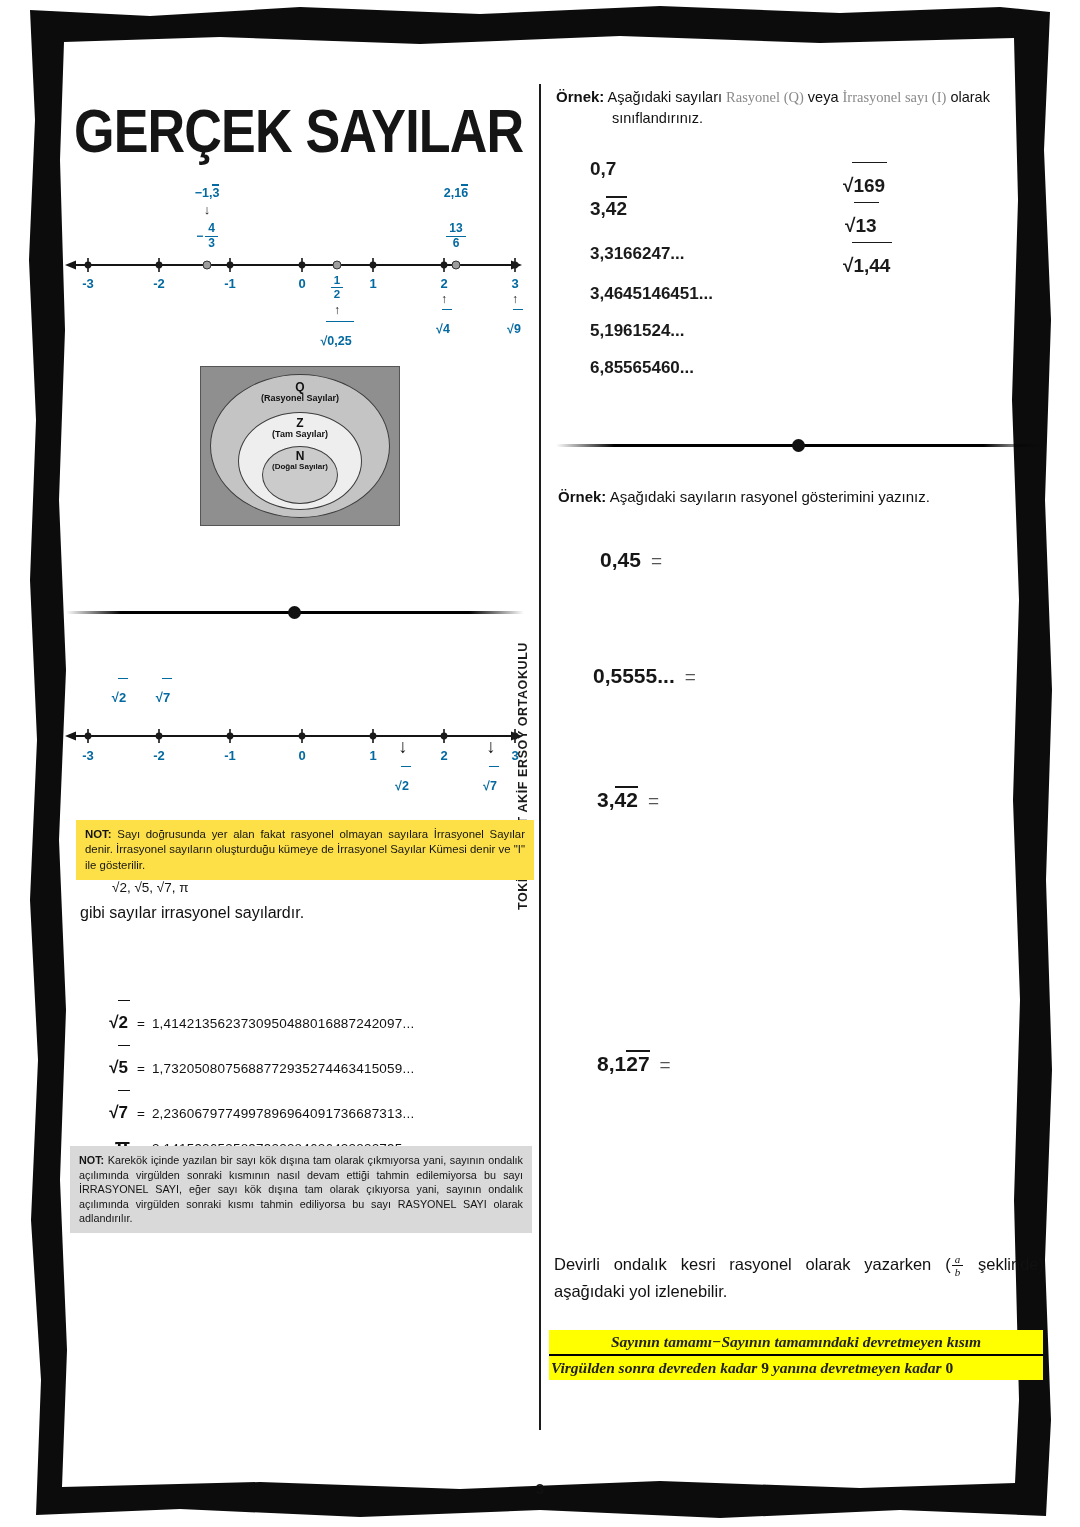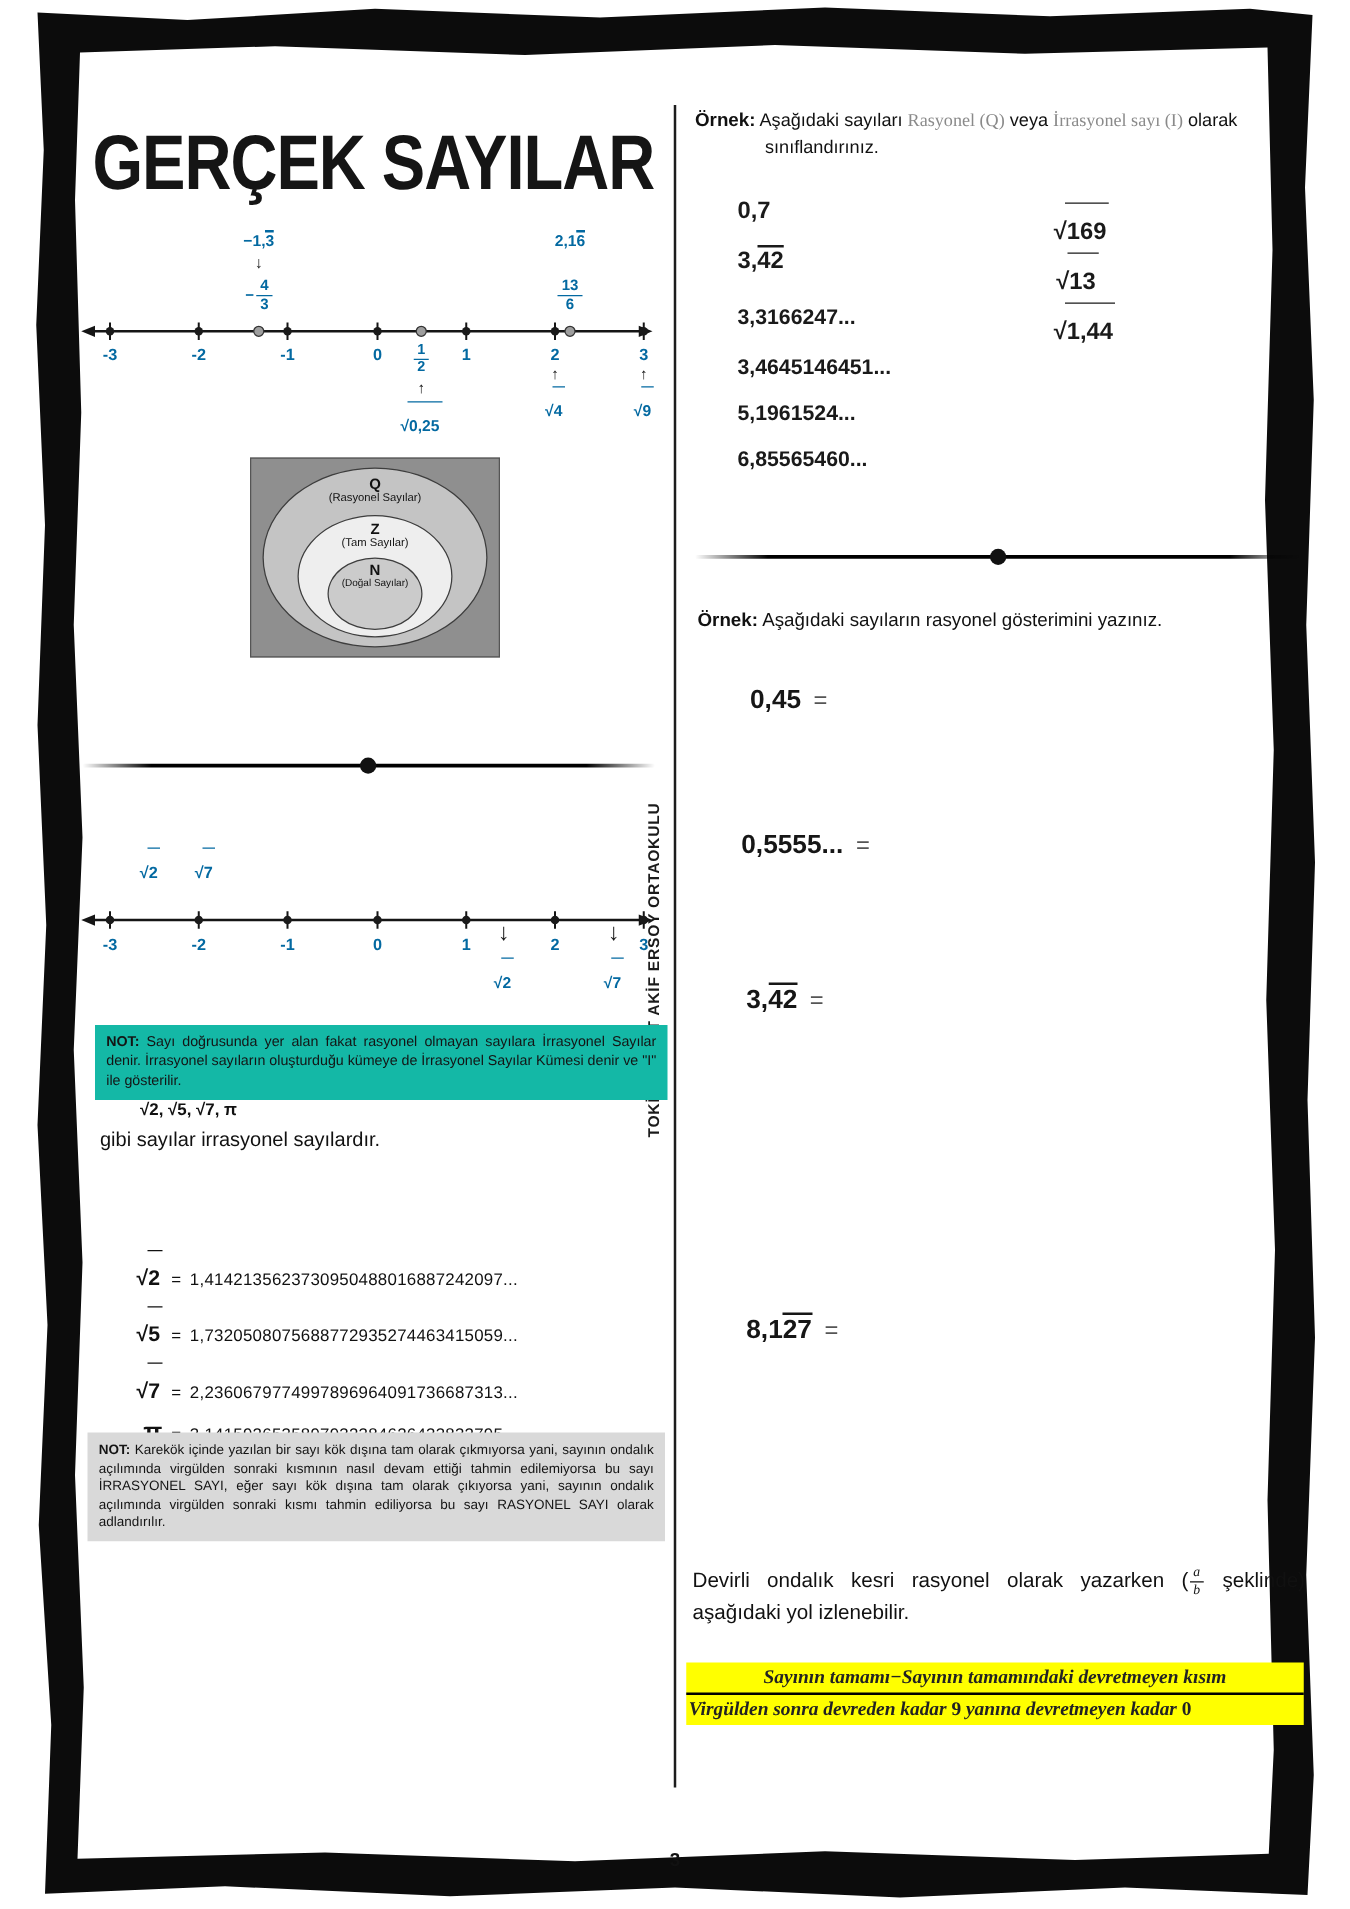--- a/index.html
+++ b/index.html
@@ -36,37 +36,37 @@
   .nl1{left:62px;top:182px;width:470px;height:170px}
   .nl2{left:62px;top:678px;width:470px;height:125px}
 
   
   .venn{left:200px;top:366px;width:200px;height:160px;background:#8f8f8f;border:1px solid #555}
   .ell{position:absolute;border-radius:50%;border:1.5px solid #3d3d3d;text-align:center}
   .ell-outer{left:9px;top:7px;width:180px;height:144px;background:#c4c4c4;padding-top:6px}
   .ell-mid{left:27px;top:37px;width:124px;height:98px;background:#eeeeee;padding-top:4px}
   .ell-inner{left:23px;top:33px;width:76px;height:58px;background:#cbcbcb;padding-top:3px}
   .vh{font-weight:bold;font-size:12px;line-height:1.1}
-  .vs{font-weight:normal;font-size:9px;line-height:1.1}
+  .vs{font-weight:bold;font-size:9px;line-height:1.1}
   .vs-sm{font-size:8px}
 
   
   .hdiv{height:14px}
   .hline{position:absolute;left:0;right:0;top:6px;height:3px;border-radius:2px;
          background:linear-gradient(90deg,rgba(0,0,0,0) 0%,#000 12%,#000 88%,rgba(0,0,0,0) 100%)}
   .hdot{position:absolute;left:50%;top:1px;width:13px;height:13px;margin-left:-7px;border-radius:50%;background:#111}
   .hdiv1{left:66px;top:605px;width:458px}
   .hdiv2{left:556px;top:438px;width:486px}
 
   
-  .note{background:#14b8a6;padding:7px 9px;font-size:11.4px;line-height:1.35;text-align:justify;color:#141414}
+  .note{background:#fde047;padding:7px 9px;font-size:11.4px;line-height:1.35;text-align:justify;color:#141414}
   .note b{font-weight:bold}
   .note1{left:76px;top:820px;width:458px}
   .note2{left:70px;top:1146px;width:462px;background:#d9d9d9;font-size:10.8px}
-  .examples{left:112px;top:880px;font-weight:bold;font-size:13.5px}
+  .examples{left:112px;top:880px;font-weight:normal;font-size:13.5px}
   .tail{left:80px;top:904px;font-size:16px}
 
   
   .vals{left:86px;top:1000px;width:460px}
   .vrow{display:flex;align-items:baseline;margin-bottom:12px}
   .vsym{display:inline-block;width:44px;text-align:right;font-weight:bold;font-size:17px;flex:none}
   .vsym-pi{font-size:20px}
   .veq{margin:0 7px;font-size:13.5px}
   .vval{font-size:13.5px;letter-spacing:.2px}
 

